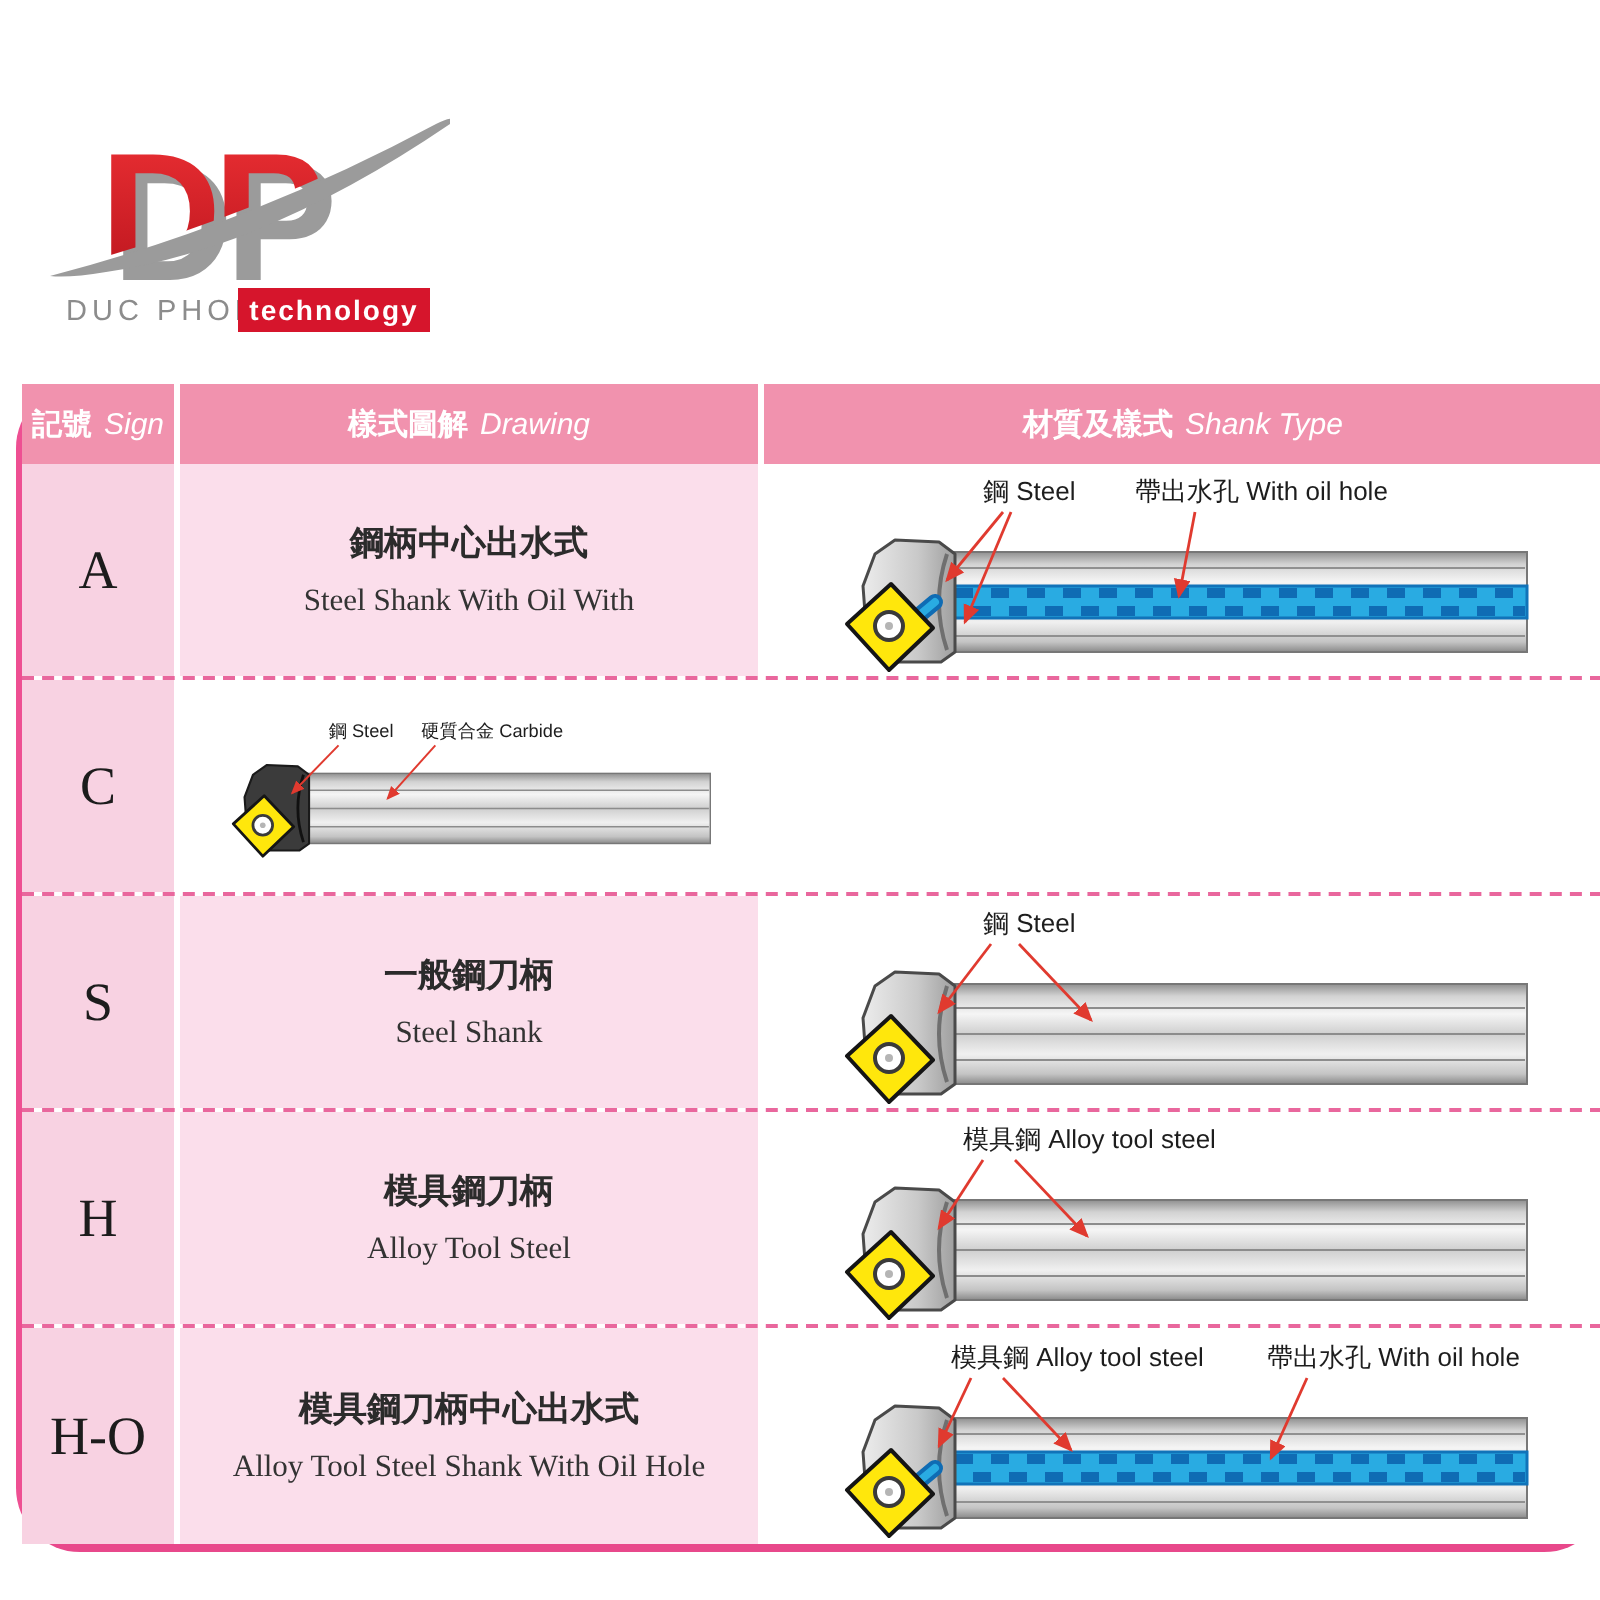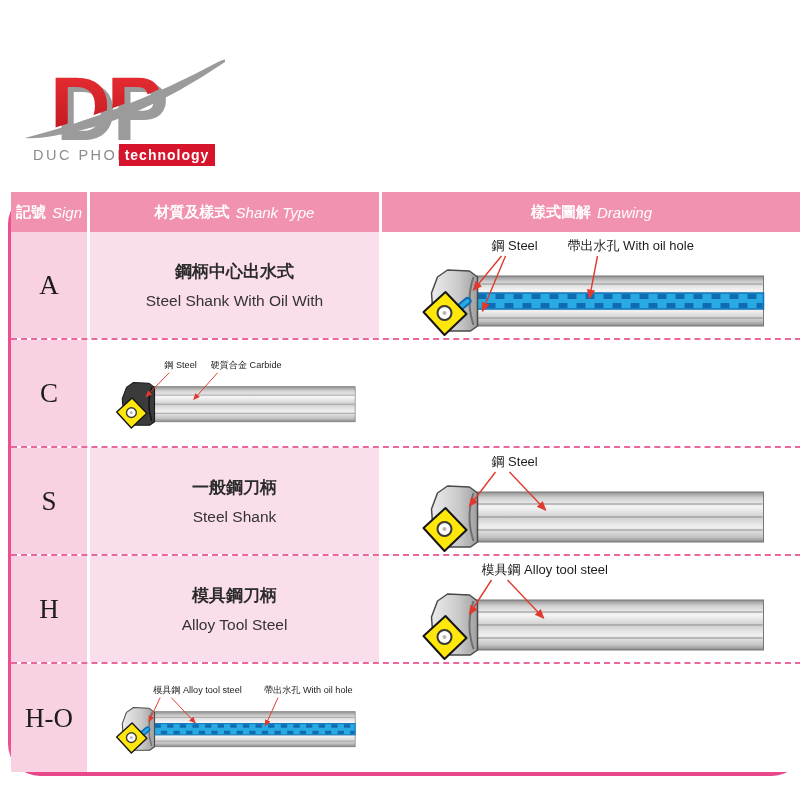--- a/index.html
+++ b/index.html
@@ -28,21 +28,21 @@
   .header-cell{
     background:#f192ae;color:#ffffff;display:flex;align-items:center;justify-content:center;gap:6px;
     font-size:15px;
   }
   .hdr-zh{font-weight:700;}
   .hdr-en{font-weight:400;font-style:italic;}
   .body-row{height:108px;box-sizing:border-box;border-bottom:2px dashed #e9679d;}
   .body-row:last-child{border-bottom:none;}
   .cell{display:flex;flex-direction:column;align-items:center;justify-content:center;}
   .sign-cell{background:#f8d2e2;}
-  .type-cell{background:#fbdeeb;gap:9px;}
+  .type-cell{background:#fbdeeb;gap:9px;font-family:Liberation Serif, serif;}
   .drawing-cell{background:#ffffff;}
   .sign{font-family:"Liberation Serif","DejaVu Serif",serif;font-size:27px;color:#1c1c1c;}
   .type-zh{font-size:17px;font-weight:700;color:#2b2b2b;}
   .type-en{font-size:15.5px;color:#333333;}
   .drawing-svg{width:100%;height:106px;display:block;}
 </style>
 </head>
 <body>
 
 <svg class="logo" viewBox="0 0 200 145">
@@ -63,26 +63,26 @@
   <text class="tagline-text" x="142" y="128" text-anchor="middle">technology</text>
 </svg>
 
 <div class="shank-table">
   <div class="header-row">
     <div class="header-cell">
       <span class="hdr-zh">記號</span>
       <span class="hdr-en">Sign</span>
     </div>
     <div class="header-cell">
+      <span class="hdr-zh">樣式圖解</span>
+      <span class="hdr-en">Drawing</span>
+    </div>
+    <div class="header-cell">
       <span class="hdr-zh">材質及樣式</span>
       <span class="hdr-en">Shank Type</span>
-    </div>
-    <div class="header-cell">
-      <span class="hdr-zh">樣式圖解</span>
-      <span class="hdr-en">Drawing</span>
     </div>
   </div>
   <div id="rows-container">
   <div class="body-row">
     <div class="cell sign-cell">
       <span class="sign">A</span>
     </div>
     <div class="cell type-cell">
       <div class="type-zh">鋼柄中心出水式</div>
       <div class="type-en">Steel Shank With Oil With</div>
@@ -259,20 +259,24 @@
             <line x1="106" y1="24" x2="84" y2="58" stroke="#e03a2f" stroke-width="1.4" marker-end="url(#arr3)"></line>
             <line x1="122" y1="24" x2="158" y2="62" stroke="#e03a2f" stroke-width="1.4" marker-end="url(#arr3)"></line>
           </svg>
     </div>
   </div>
 
   <div class="body-row">
     <div class="cell sign-cell">
       <span class="sign">H-O</span>
     </div>
+    <div class="cell type-cell">
+      <div class="type-zh">模具鋼刀柄中心出水式</div>
+      <div class="type-en">Alloy Tool Steel Shank With Oil Hole</div>
+    </div>
     <div class="cell drawing-cell">
       <svg class="drawing-svg" viewBox="0 0 412 106" preserveAspectRatio="xMidYMid meet">
             <defs>
               <linearGradient id="shankG4" x1="0" y1="0" x2="0" y2="1">
       <stop offset="0" stop-color="#909090"></stop>
                 <stop offset="0.12" stop-color="#d2d2d2"></stop>
       <stop offset="0.3" stop-color="#f5f5f5"></stop>
                 <stop offset="0.5" stop-color="#cfcfcf"></stop>
       <stop offset="0.7" stop-color="#f0f0f0"></stop>
                 <stop offset="0.9" stop-color="#c4c4c4"></stop>

